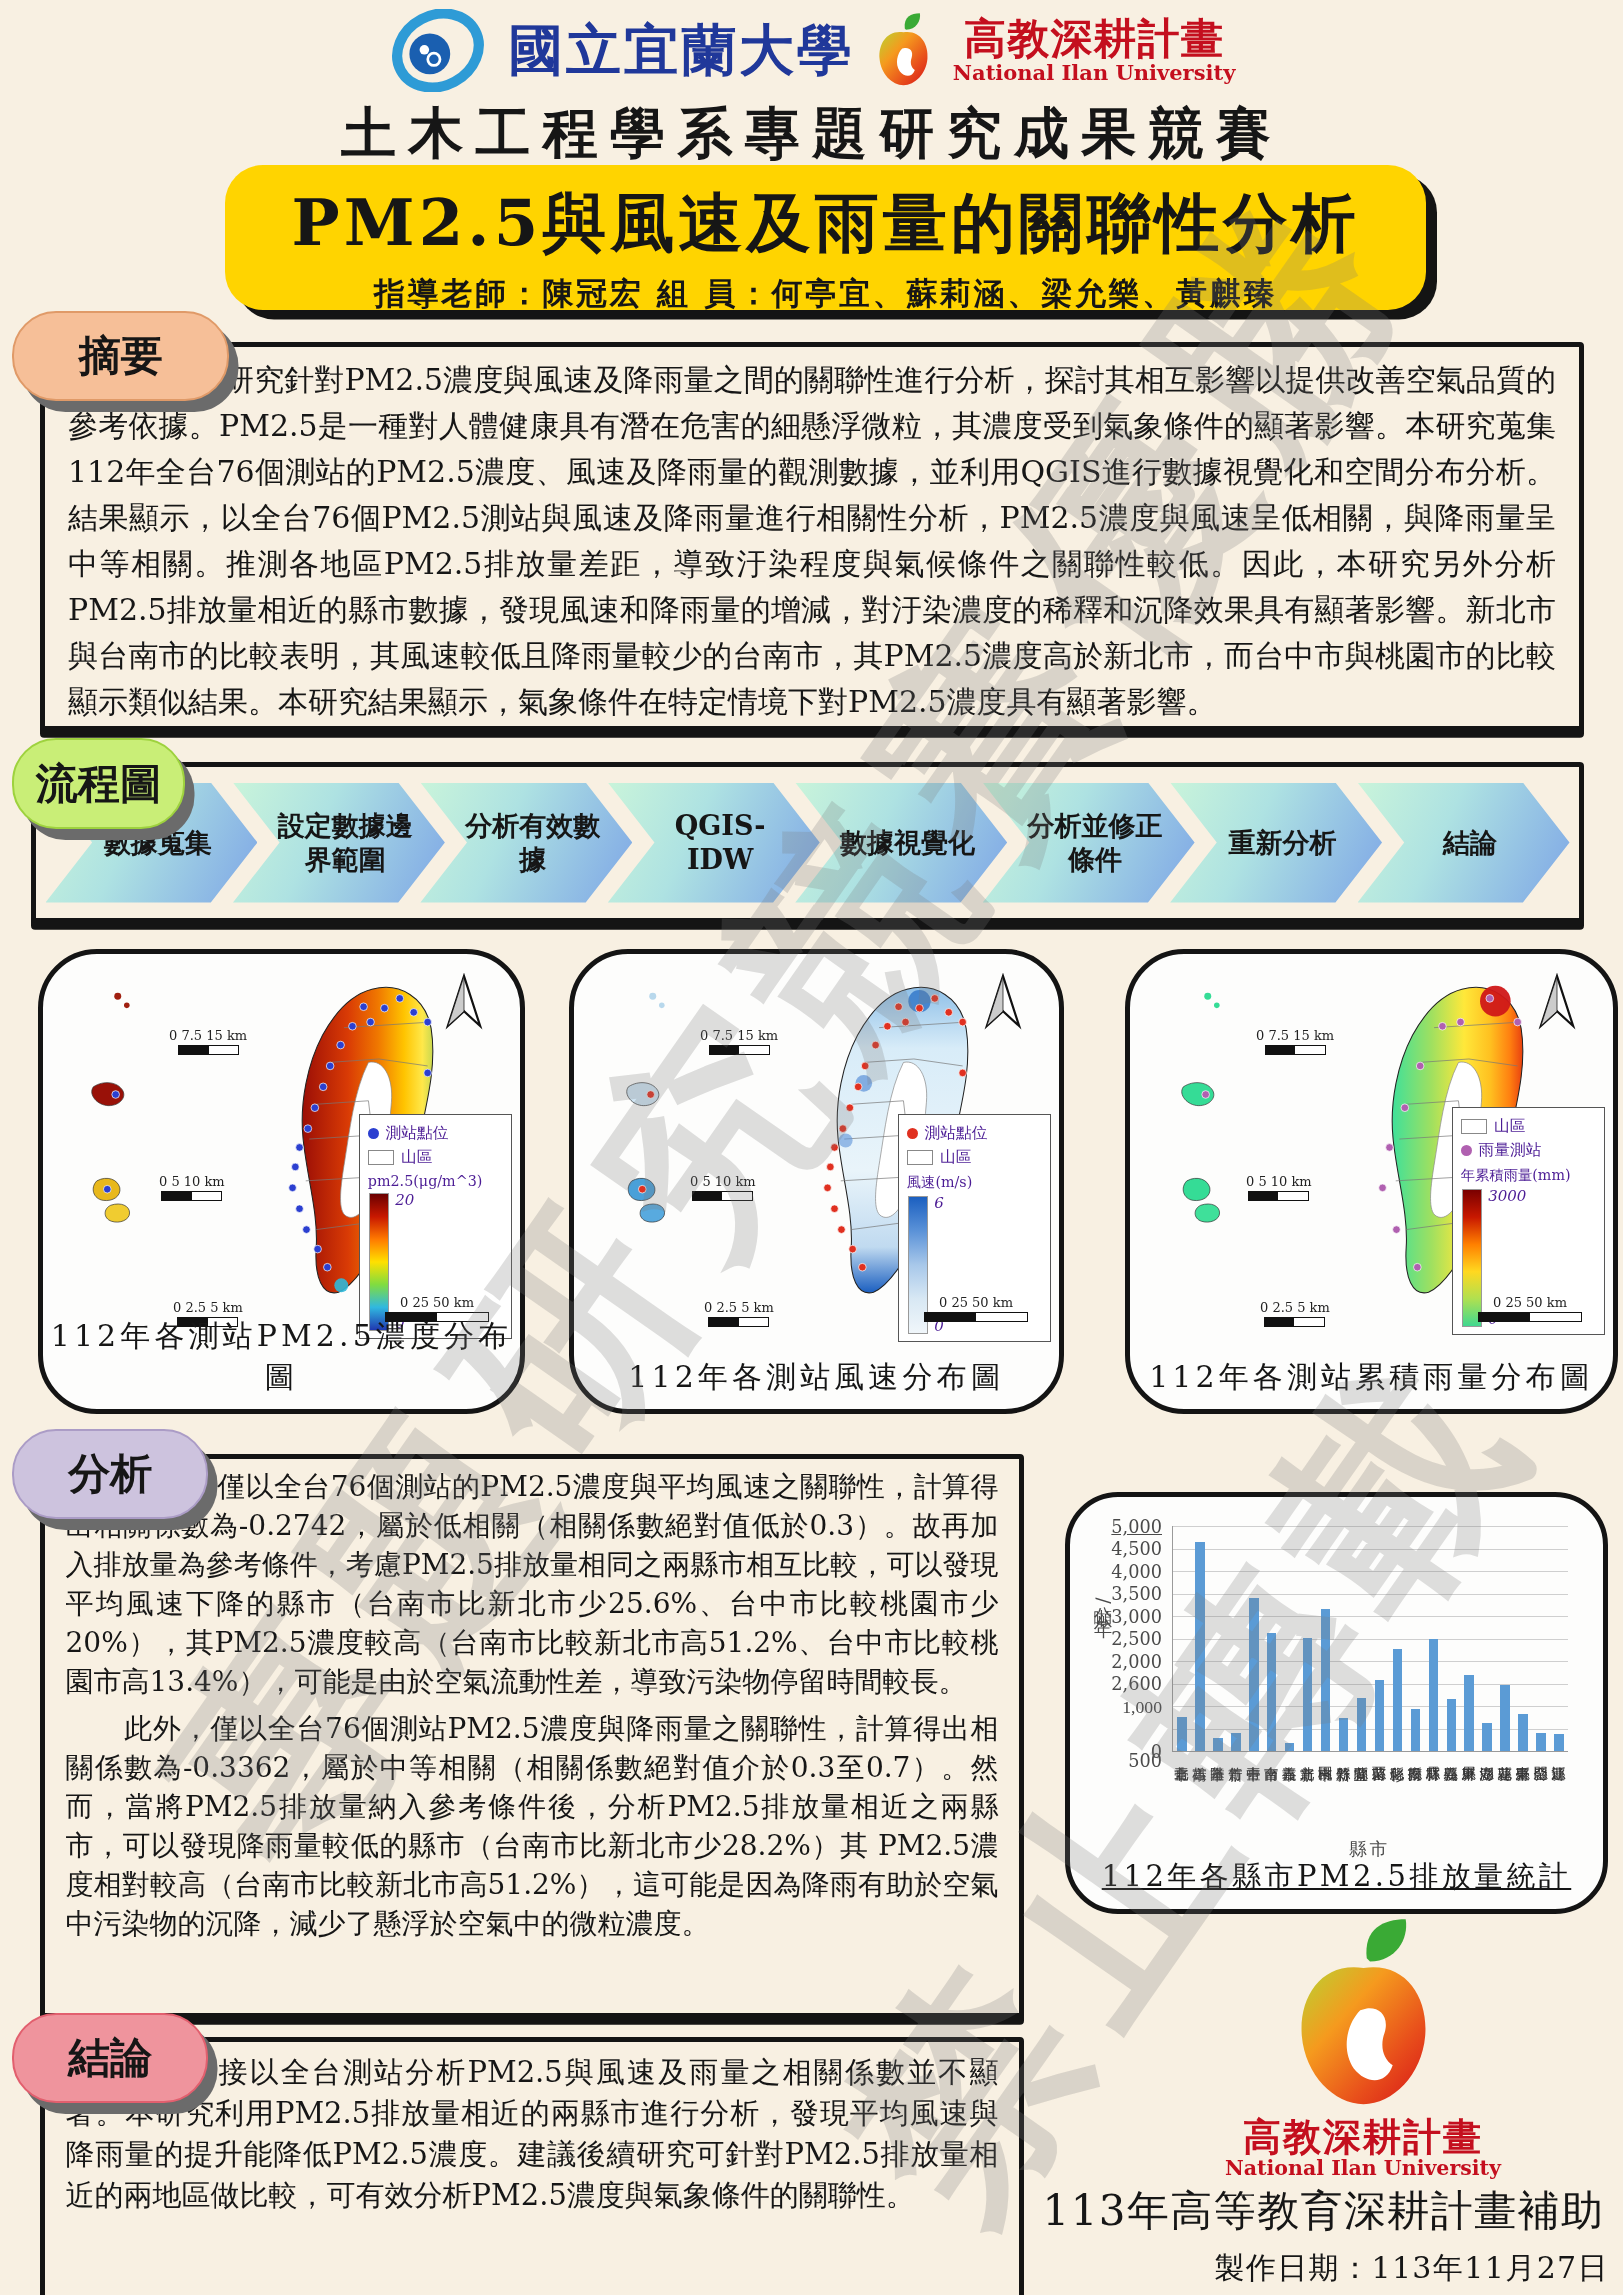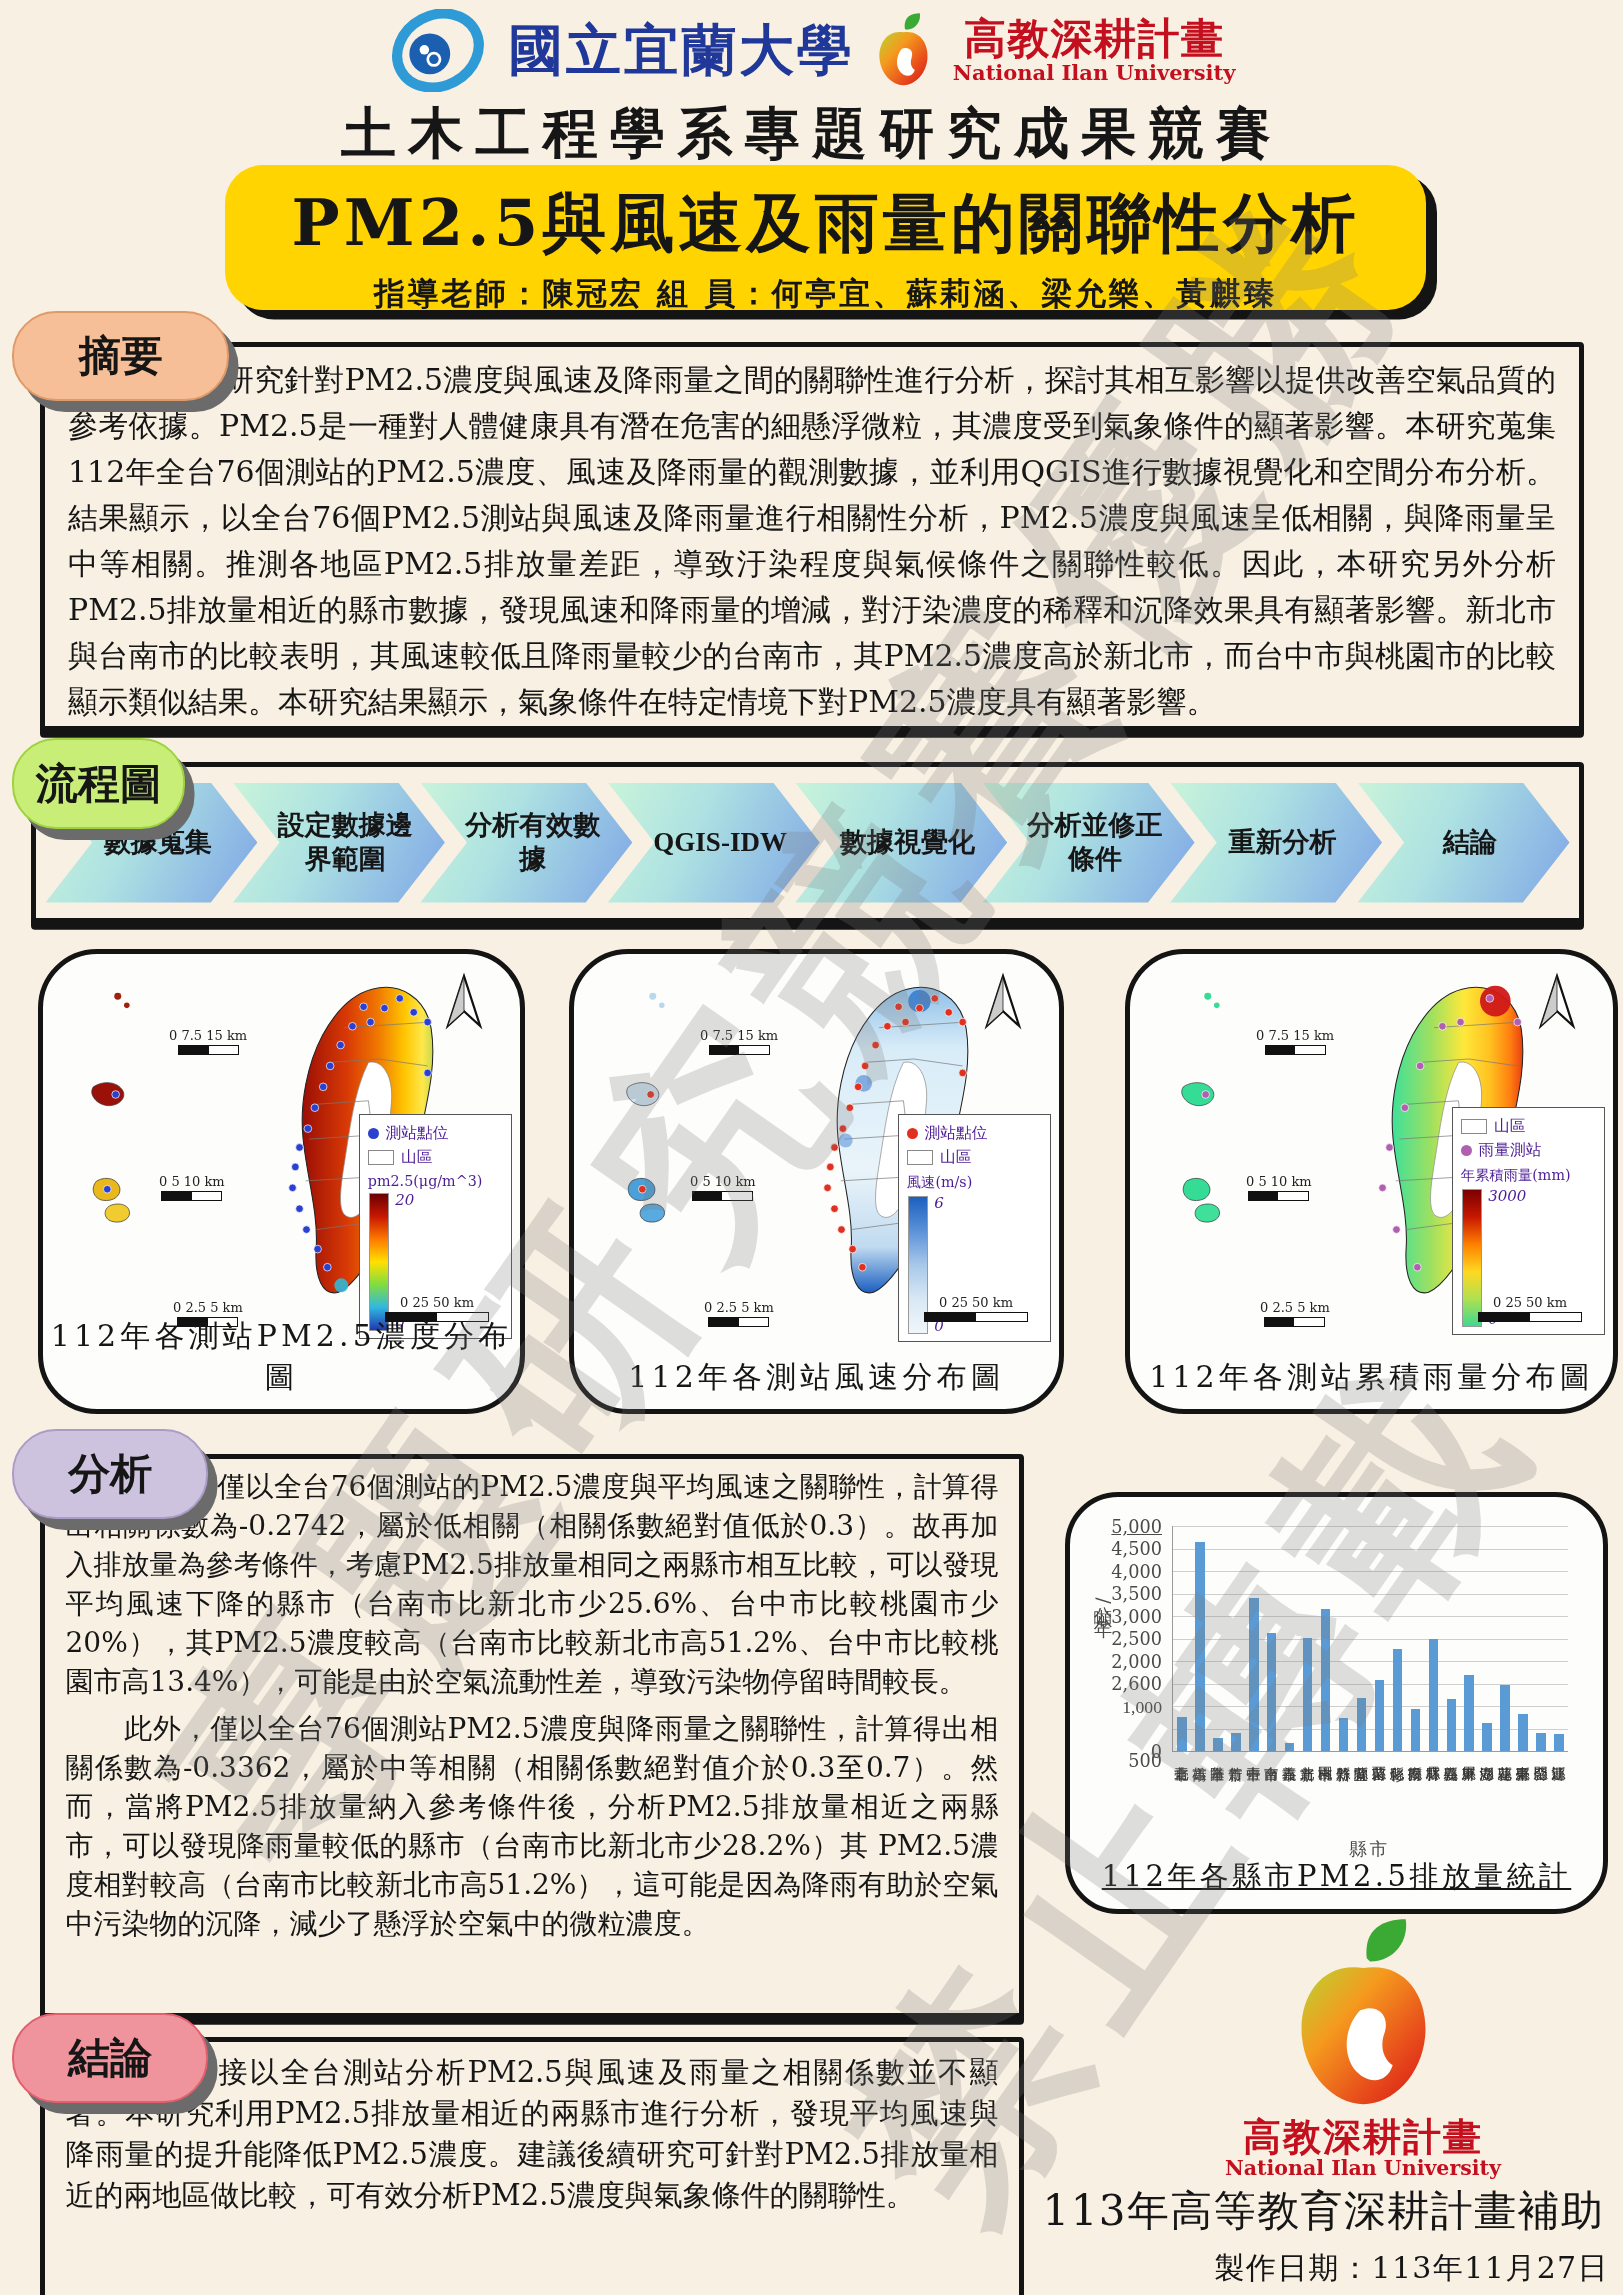--- a/index.html
+++ b/index.html
@@ -23,21 +23,21 @@
   .pill{position:absolute;left:12.3px;display:flex;align-items:center;justify-content:center;font-size:42px;font-weight:700;border-radius:44px;z-index:3;box-shadow:9.5px 11px 0 #6b6b6b;}
   .pill-abstract{top:299px;width:213px;height:86px;background:#f6bf98;border:2px solid #e09a68;margin-top:12px;}
   .pill-flow{top:738px;width:169px;height:87px;background:#c9ee77;border:2px solid #9ed23e;}
   .pill-analysis{top:1429px;width:192px;height:86px;background:#cdc3de;border:2px solid #ab9cc6;}
   .pill-conclusion{top:2013px;width:192px;height:86px;background:#ef949d;border:2px solid #e25f6e;}
 
   
   .box{position:absolute;border:5.5px solid #141414;background:#f8f0e2;border-radius:4.1px;box-shadow:0 6.8px 0 #141414;z-index:1;}
   .box-abstract{left:40px;top:342px;width:1534px;height:379px;}
   .box-abstract p{margin:9.5px 23px;font-size:30px;line-height:46px;text-align:justify;text-indent:4.2em;}
-  .box-flow{left:31px;top:762px;width:1553px;height:161px;display:flex;align-items:center;padding:0 9.5px;box-sizing:border-box;font-family:Liberation Serif, serif;}
+  .box-flow{left:31px;top:762px;width:1553px;height:161px;display:flex;align-items:center;padding:0 9.5px;box-sizing:border-box;}
   .box-analysis{left:40px;top:1454px;width:974px;height:554px;}
   .box-analysis p{margin:8.2px 20.5px;font-size:28px;line-height:39px;text-align:justify;}
   .p-indent-4{text-indent:4.4em;}
   .p-indent-2{text-indent:2.1em;margin-top:0;}
   .box-conclusion{left:40px;top:2037px;width:974px;height:253px;}
   .box-conclusion p{margin:9.5px 20.5px;font-size:29px;line-height:41px;text-align:justify;text-indent:4.2em;}
 
   
   .chev{position:relative;flex:1;height:120px;margin-left:-24.5px;display:flex;align-items:center;justify-content:center;
         clip-path:polygon(0% 0%,78% 0%,100% 50%,78% 100%,0% 100%,22% 50%);

